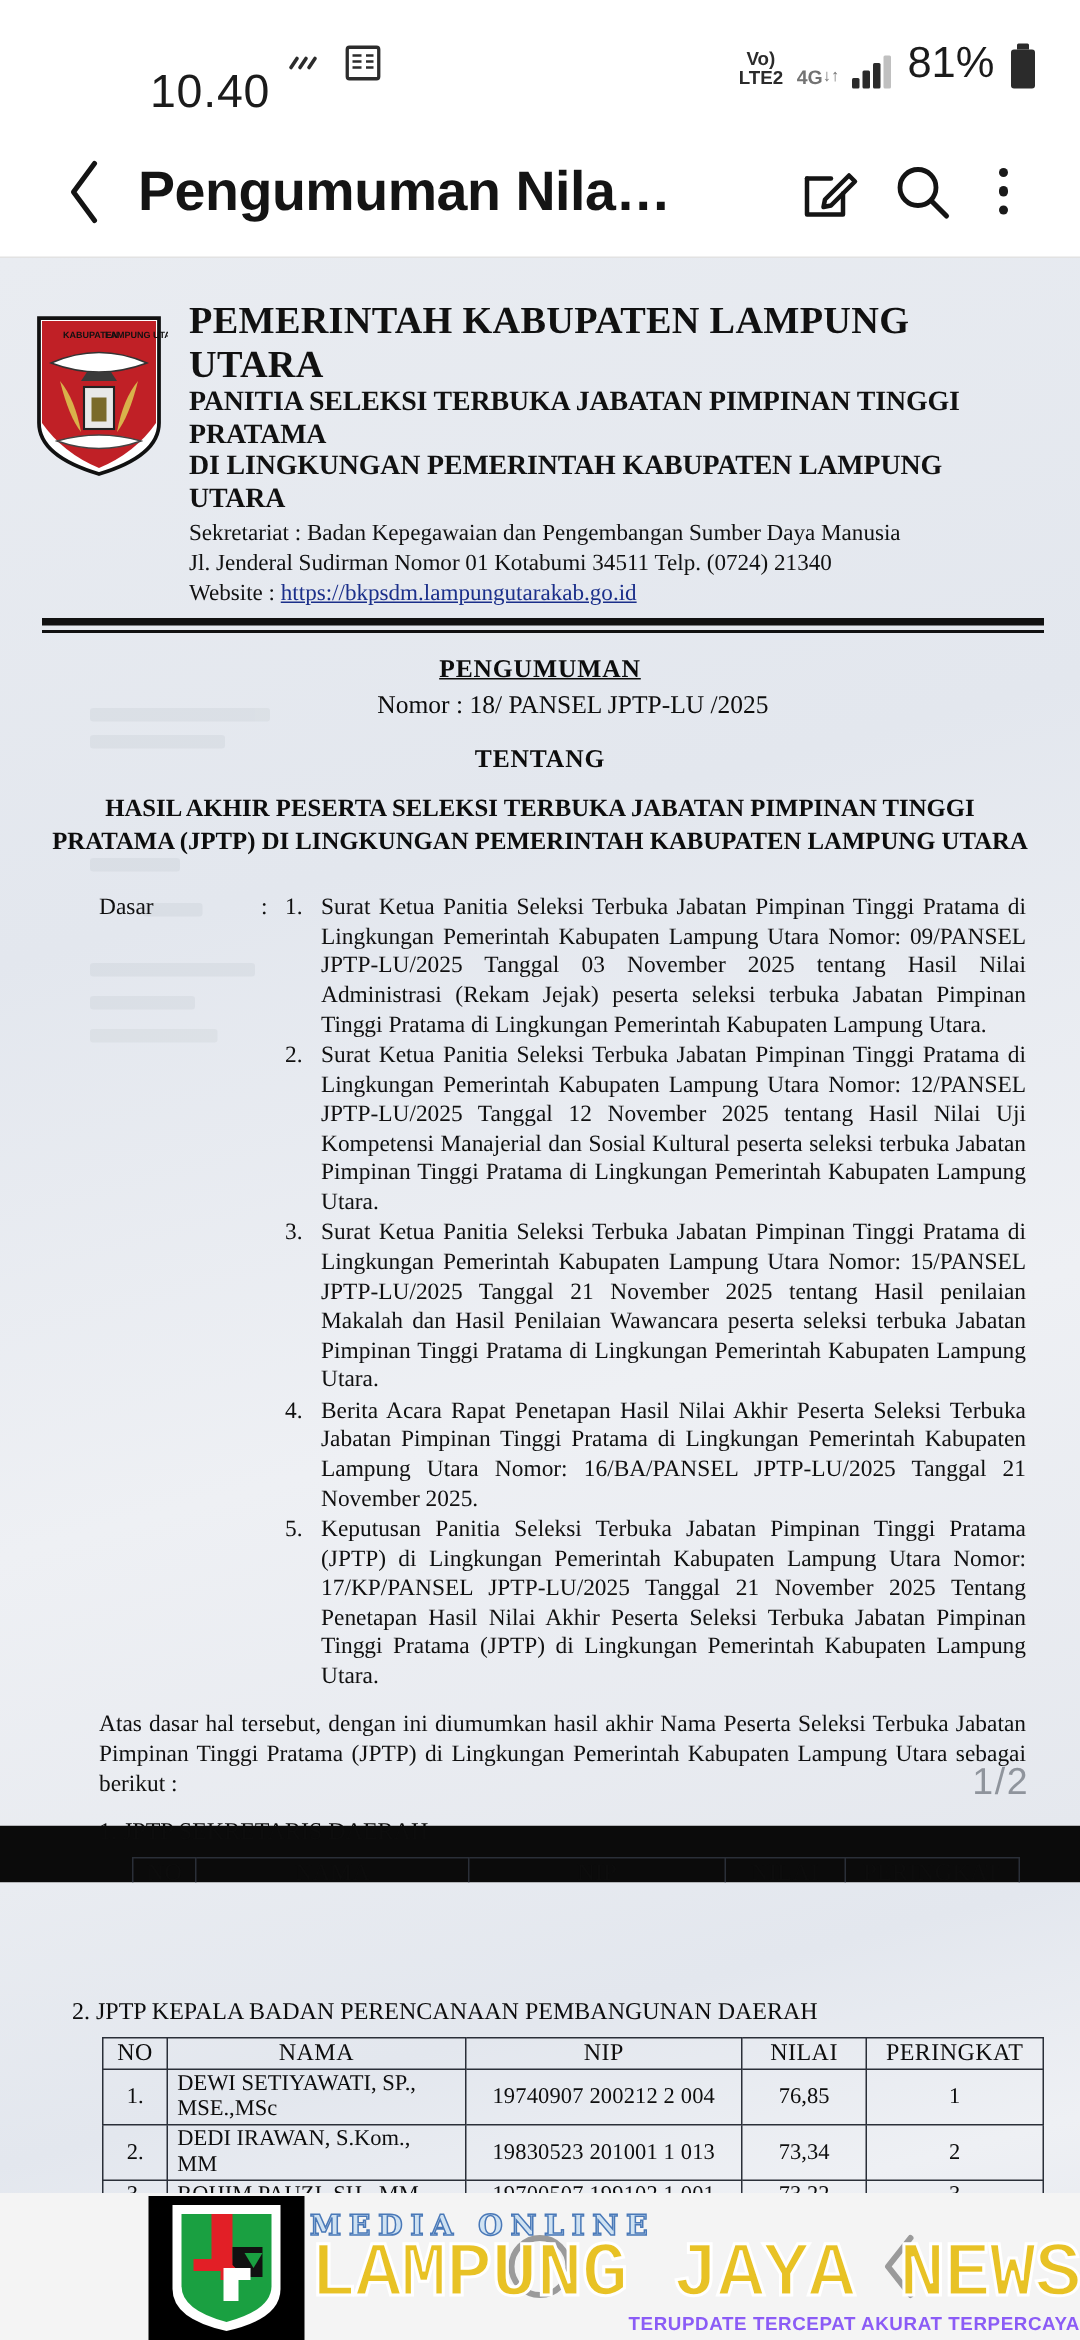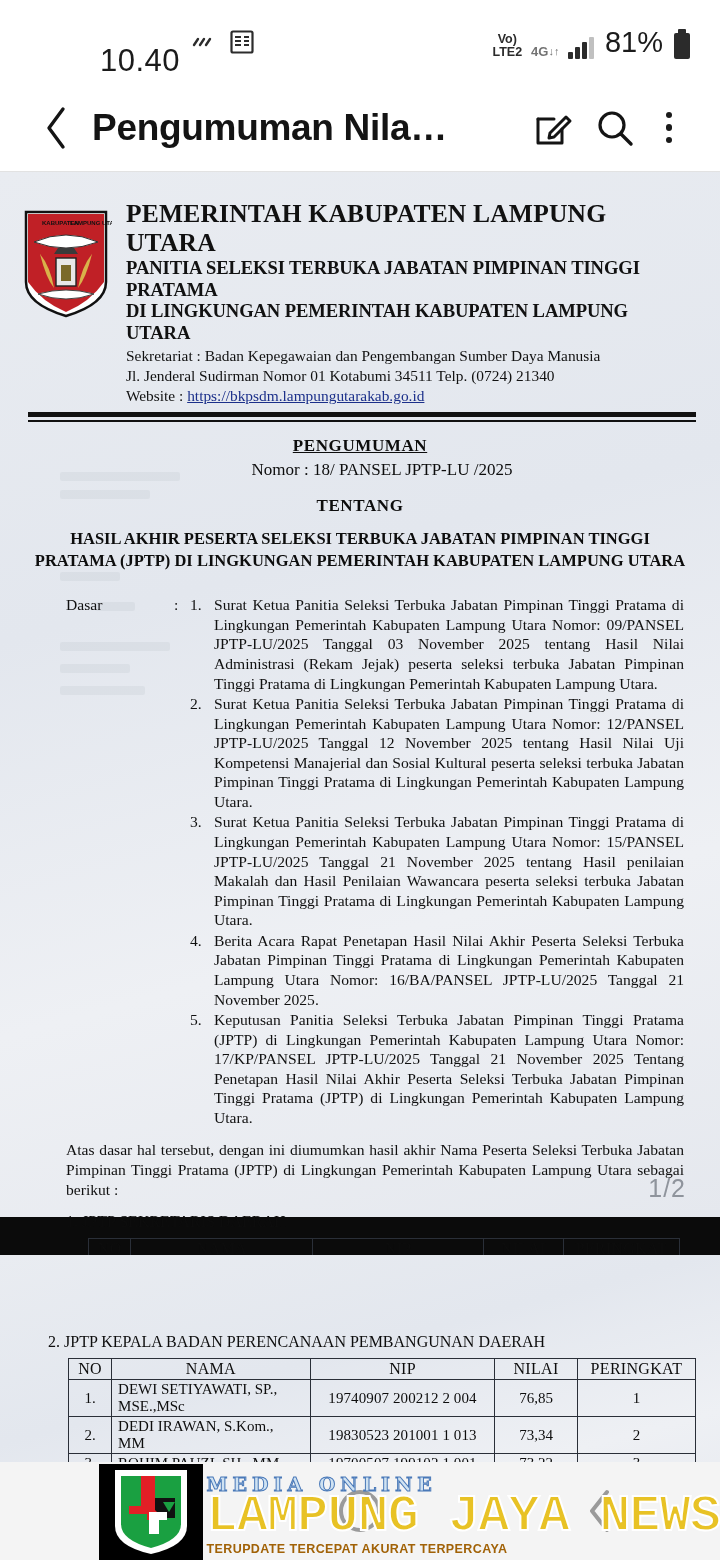--- a/index.html
+++ b/index.html
@@ -150,22 +150,22 @@
     font-size:19px; font-weight:bold; letter-spacing:5px; color:#cfe2f2;
     -webkit-text-stroke:1px #4a79b8; line-height:1;
     font-family:"DejaVu Serif", serif;
   }
   .wm-main{
     font-size:52px; font-weight:bold; letter-spacing:-1px; line-height:0.95;
     color:#e8c225; -webkit-text-stroke:2px #ffffff;
     font-family:Liberation Mono, monospace; margin-top:-2px;
   }
   .wm-sub{
-    font-size:12.5px; font-weight:bold; letter-spacing:0.4px; color:#a16207;
-    font-family:"Liberation Sans", sans-serif; margin-top:1px;
+    font-size:12.5px; font-weight:bold; letter-spacing:0.4px; color:#8b5cf6;
+    font-family:"Liberation Sans", sans-serif; margin-top:1px;text-align:right;
   }
 </style>
 </head>
 <body>
 
 <div class="statusbar">
   <div class="sb-left">
     <span class="sb-clock">10.40</span>
     <span class="sb-ico">
       <svg width="26" height="20" viewBox="0 0 26 20">

